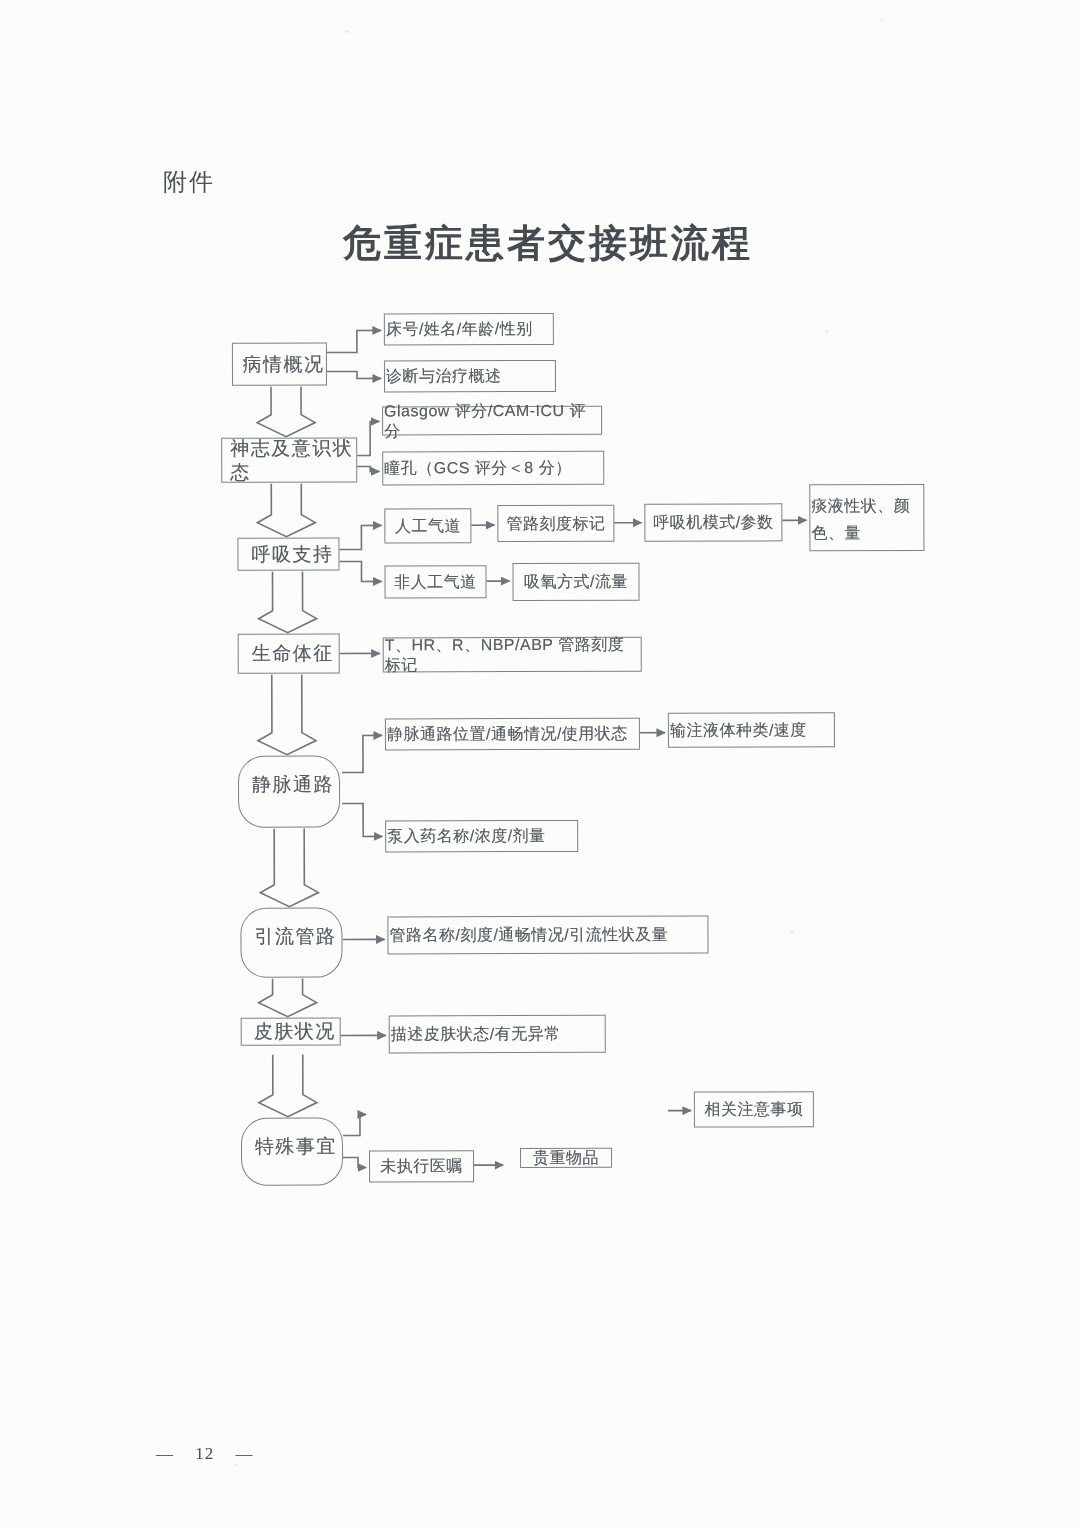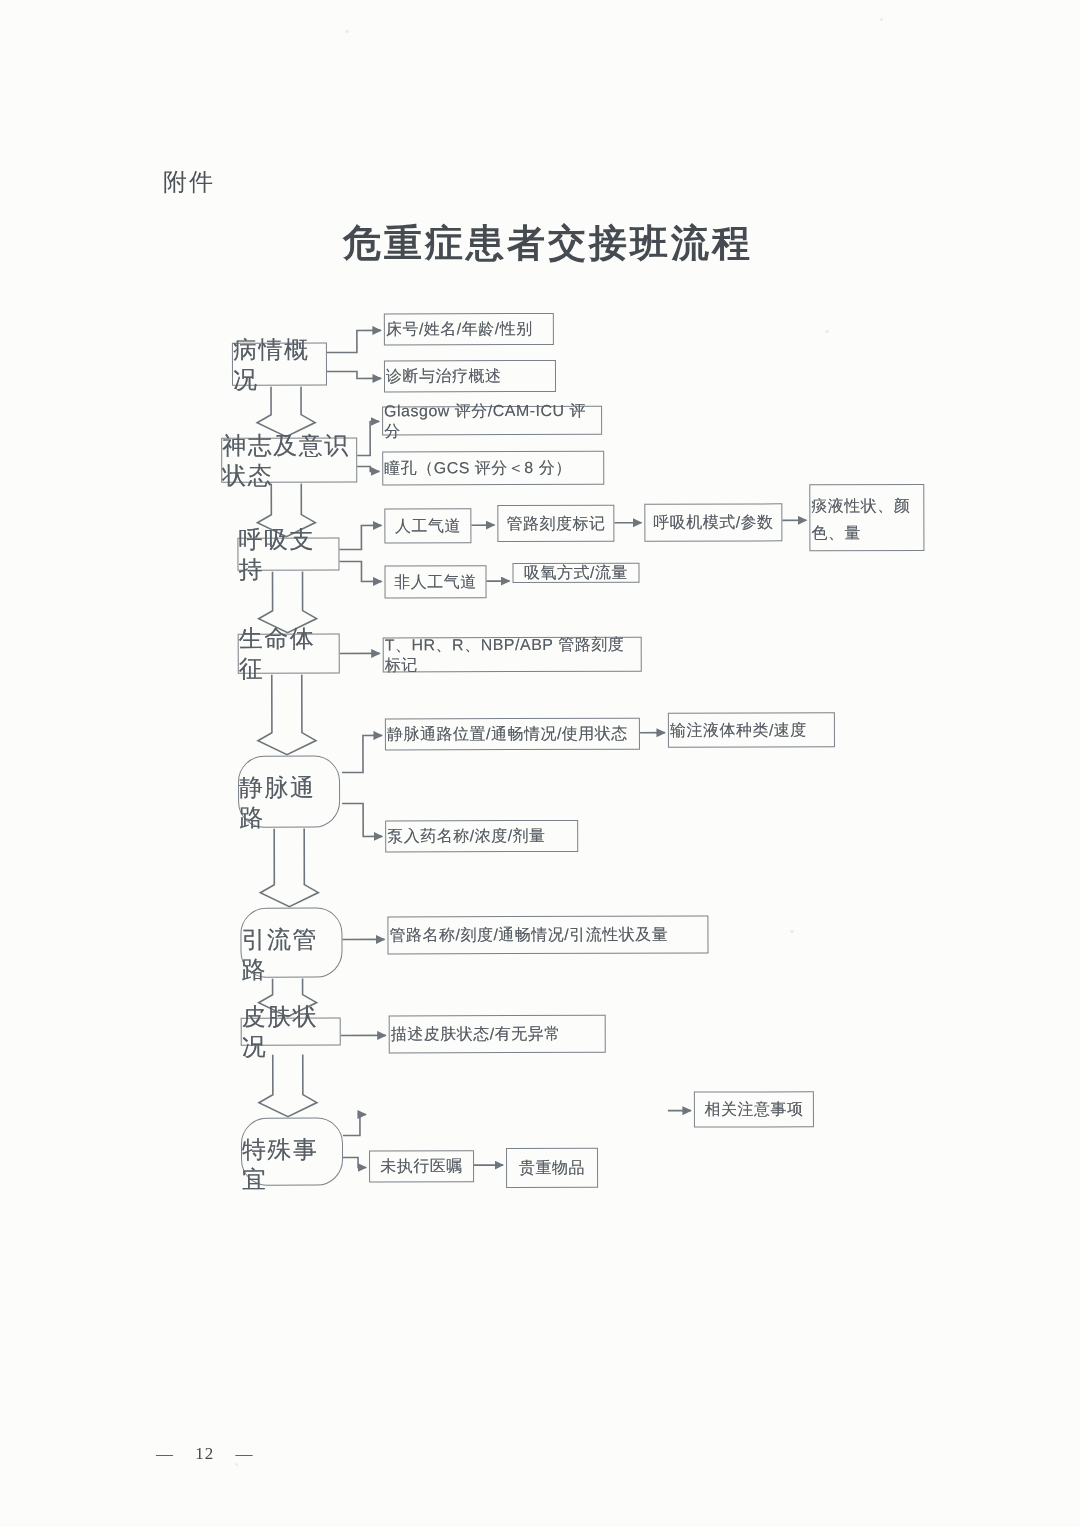--- a/index.html
+++ b/index.html
@@ -35,21 +35,21 @@
   .flow{position:absolute;left:0;top:0;width:1080px;height:1527px;transform:rotate(-0.15deg);}
   svg.wires{position:absolute;left:0;top:0;}
   .node{
     position:absolute;box-sizing:border-box;
     border:1.6px solid #7a8188;
     display:flex;align-items:center;justify-content:center;
     font-size:16px;color:#565d64;letter-spacing:0.5px;
     line-height:1.25;
     text-shadow:0 0 0.6px rgba(86,93,100,0.55);
   }
-  .node.main{font-size:24px;letter-spacing:1.5px;}
+  .node.main{font-size:19px;letter-spacing:1.5px;padding-left:8px;}
   .node.tall{align-items:flex-start;padding-top:16px;border-radius:26px;}
   .node.left{justify-content:flex-start;text-align:left;padding-left:1px;padding-right:6px;}
   .node.twolines{line-height:27px;padding-top:7px;align-items:flex-start;}
   .speck{position:absolute;border-radius:50%;background:rgba(90,95,100,0.10);}
 </style>
 </head>
 <body>
 
 <div class="page">
 
@@ -109,30 +109,30 @@
 
     <div class="node left" style="left:385px;top:313px;width:170px;height:32px">床号/姓名/年龄/性别</div>
     <div class="node left" style="left:385px;top:360px;width:172px;height:32px">诊断与治疗概述</div>
     <div class="node left" style="left:383px;top:406px;width:220px;height:29px">Glasgow 评分/CAM-ICU 评分</div>
     <div class="node left" style="left:383px;top:451px;width:222px;height:34px">瞳孔（GCS 评分＜8 分）</div>
     <div class="node" style="left:385px;top:508px;width:87px;height:35px">人工气道</div>
     <div class="node" style="left:498px;top:505px;width:117px;height:37px">管路刻度标记</div>
     <div class="node" style="left:645px;top:504px;width:138px;height:38px">呼吸机模式/参数</div>
     <div class="node left twolines" style="left:810px;top:485px;width:115px;height:67px">痰液性状、颜色、量</div>
     <div class="node" style="left:385px;top:565px;width:102px;height:33px">非人工气道</div>
-    <div class="node" style="left:513px;top:563px;width:127px;height:20px">吸氧方式/流量</div>
+    <div class="node" style="left:513px;top:563px;width:127px;height:38px">吸氧方式/流量</div>
     <div class="node left" style="left:383px;top:637px;width:259px;height:35px">T、HR、R、NBP/ABP 管路刻度标记</div>
     <div class="node left" style="left:385px;top:718px;width:255px;height:32px">静脉通路位置/通畅情况/使用状态</div>
     <div class="node left" style="left:668px;top:713px;width:167px;height:35px">输注液体种类/速度</div>
     <div class="node left" style="left:385px;top:820px;width:193px;height:32px">泵入药名称/浓度/剂量</div>
     <div class="node left" style="left:387px;top:916px;width:321px;height:38px">管路名称/刻度/通畅情况/引流性状及量</div>
     <div class="node left" style="left:388px;top:1015px;width:217px;height:38px">描述皮肤状态/有无异常</div>
     <div class="node" style="left:693px;top:1092px;width:120px;height:36px">相关注意事项</div>
     <div class="node" style="left:368px;top:1150px;width:105px;height:32px">未执行医嘱</div>
-    <div class="node" style="left:505px;top:1148px;width:92px;height:40px">贵重物品</div>
+    <div class="node" style="left:519px;top:1148px;width:92px;height:20px">贵重物品</div>
   </div>
 
   <div class="pagenum">— 12 —</div>
 
   <div class="speck" style="left:345px;top:30px;width:4px;height:3px"></div>
   <div class="speck" style="left:880px;top:18px;width:3px;height:3px"></div>
   <div class="speck" style="left:825px;top:330px;width:4px;height:3px"></div>
   <div class="speck" style="left:790px;top:930px;width:4px;height:3px"></div>
   <div class="speck" style="left:235px;top:1463px;width:3px;height:3px"></div>
 </div>

